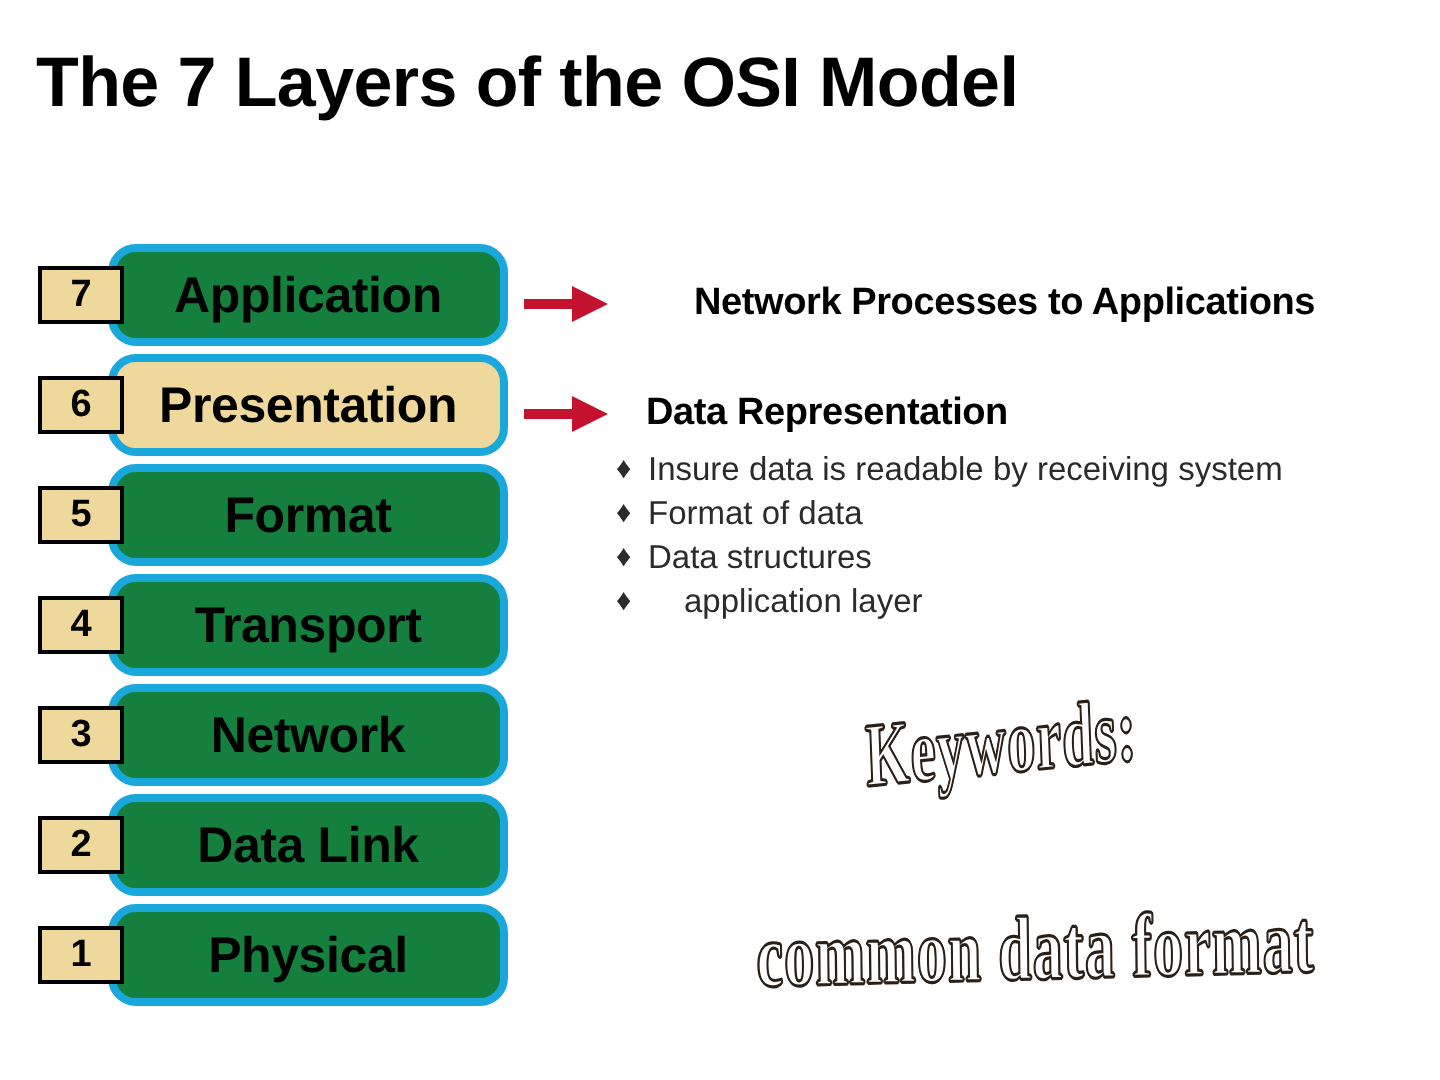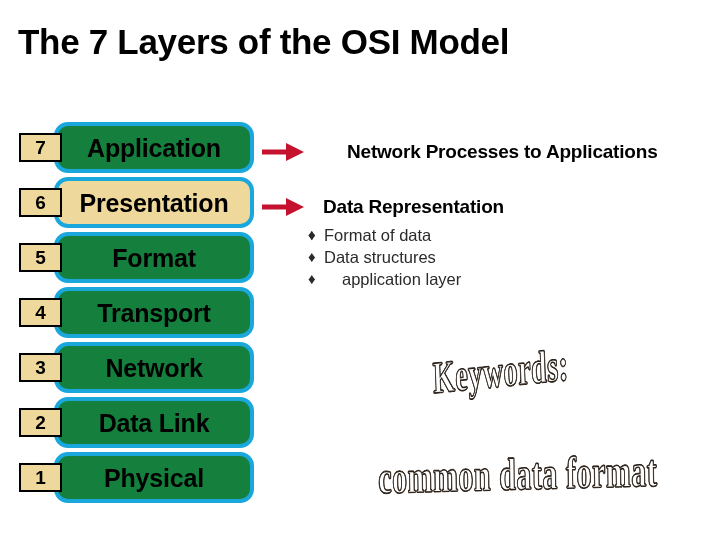--- a/index.html
+++ b/index.html
@@ -245,20 +245,21 @@
     <svg width="42" height="20" viewBox="0 0 42 20">
       <path d="M0,7.5 L24,7.5 L24,1 L42,10 L24,19 L24,12.5 L0,12.5 Z" fill="#c4122f"></path>
     </svg>
   </div>
   <div class="ann-head" style="left:307px; top:196px;margin-left:16px;">Data Representation</div>
 
   <div id="bullets">
 
     <div class="bullet-item">
       <span class="bullet-dot">♦</span>
+      <span>Insure data is readable by receiving system</span>
     </div>
 
     <div class="bullet-item">
       <span class="bullet-dot">♦</span>
       <span>Format of data</span>
     </div>
 
     <div class="bullet-item">
       <span class="bullet-dot">♦</span>
       <span>Data structures</span>

